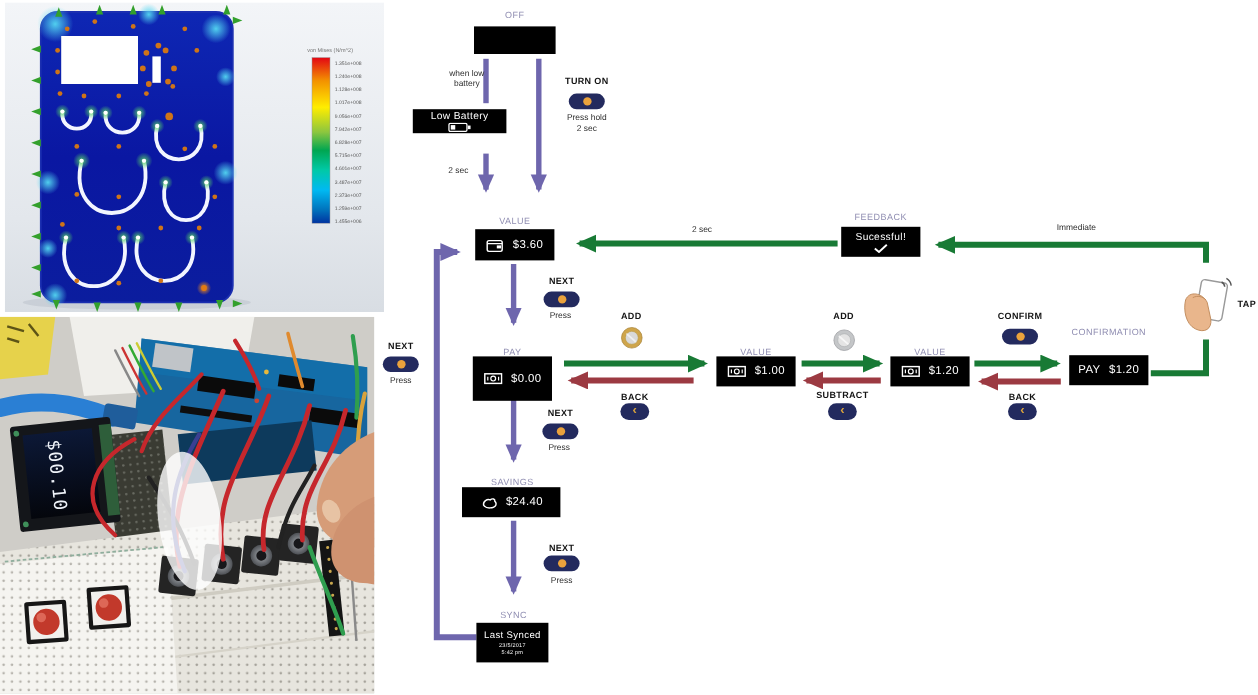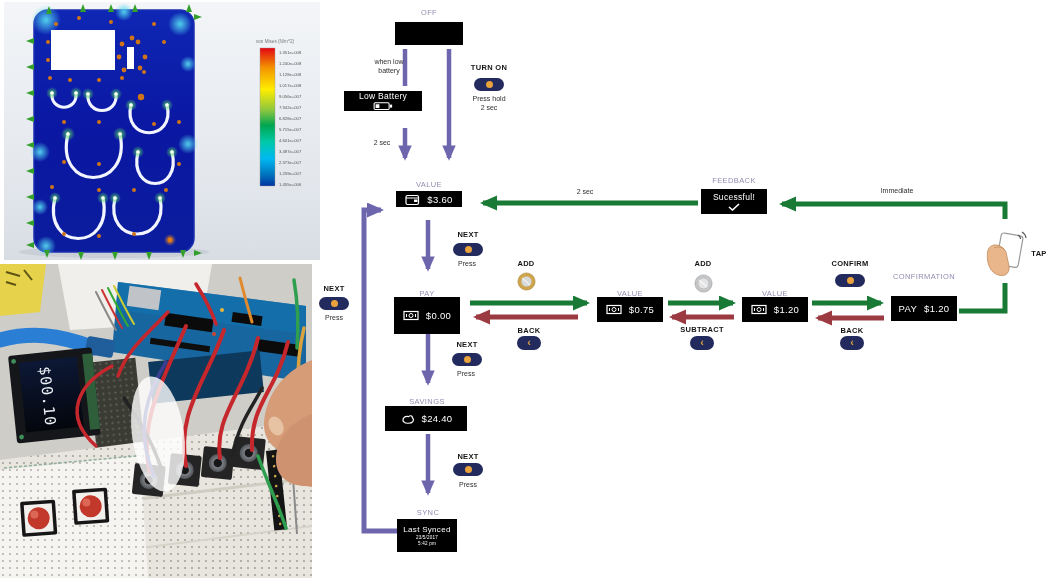--- a/index.html
+++ b/index.html
@@ -419,21 +419,21 @@
     <span style="font-size:8.5px">Low Battery</span>
     <svg width="27" height="12" viewBox="0 0 27 12">
       <rect x="1" y="1" width="20" height="9" rx="1.5" fill="none" stroke="#fff" stroke-width="1.4"></rect>
       <rect x="22" y="3.5" width="3" height="4" fill="#fff"></rect>
       <rect x="3" y="3" width="5" height="5" fill="#fff"></rect>
     </svg>
   </div>
   <div class="hint" style="left:382px;top:138px">2 sec</div>
 
   <div class="state-label" style="left:429px;top:180px">VALUE</div>
-  <div class="box" style="left:396px;top:191px;width:66px;height:16px">
+  <div class="box" style="left:396px;top:191px;width:66px;height:26px">
     <svg class="bicon" width="15" height="13" viewBox="0 0 15 13">
       <rect x="1" y="2.5" width="12.5" height="9" rx="1.5" fill="none" stroke="#fff" stroke-width="1.2"></rect>
       <path d="M1,5 L13.5,5" stroke="#fff" stroke-width="1"></path>
       <rect x="9" y="6.5" width="3.5" height="2.5" fill="#fff"></rect>
     </svg>
     <span>$3.60</span>
   </div>
 
   <div class="action-label" style="left:468px;top:230px">NEXT</div>
   <div class="pill" style="left:468px;top:243px">
@@ -469,21 +469,21 @@
       <span class="chev">‹</span>
     </div>
 
   <div class="state-label" style="left:630px;top:289px">VALUE</div>
   <div class="box" style="left:597px;top:297px;width:66px;height:25px">
     <svg class="bicon" width="16" height="11" viewBox="0 0 16 11">
       <rect x="1" y="1.5" width="14" height="8" fill="none" stroke="#fff" stroke-width="1.2"></rect>
       <circle cx="8" cy="5.5" r="2" fill="none" stroke="#fff" stroke-width="1"></circle>
       <path d="M3.5,4 v3 M12.5,4 v3" stroke="#fff" stroke-width="1"></path>
     </svg>
-    <span>$0.75</span>
+    <span>$1.00</span>
   </div>
 
   <div class="action-label" style="left:703px;top:259px">ADD</div>
   <svg class="coin" style="left:694px;top:274px" width="19" height="19" viewBox="0 0 19 19">
     <circle cx="9.5" cy="9.5" r="8.6" fill="#c4c6c8" stroke="#9a9ca0" stroke-width=".6"></circle>
     <circle cx="9.5" cy="9.5" r="5.4" fill="#e4e4e4" stroke="#aaacae" stroke-width=".5"></circle>
     <path d="M5,6 L13,13" stroke="#fff" stroke-width="1.4" opacity=".7"></path>
   </svg>
 
   <div class="action-label" style="left:702px;top:325px">SUBTRACT</div>

